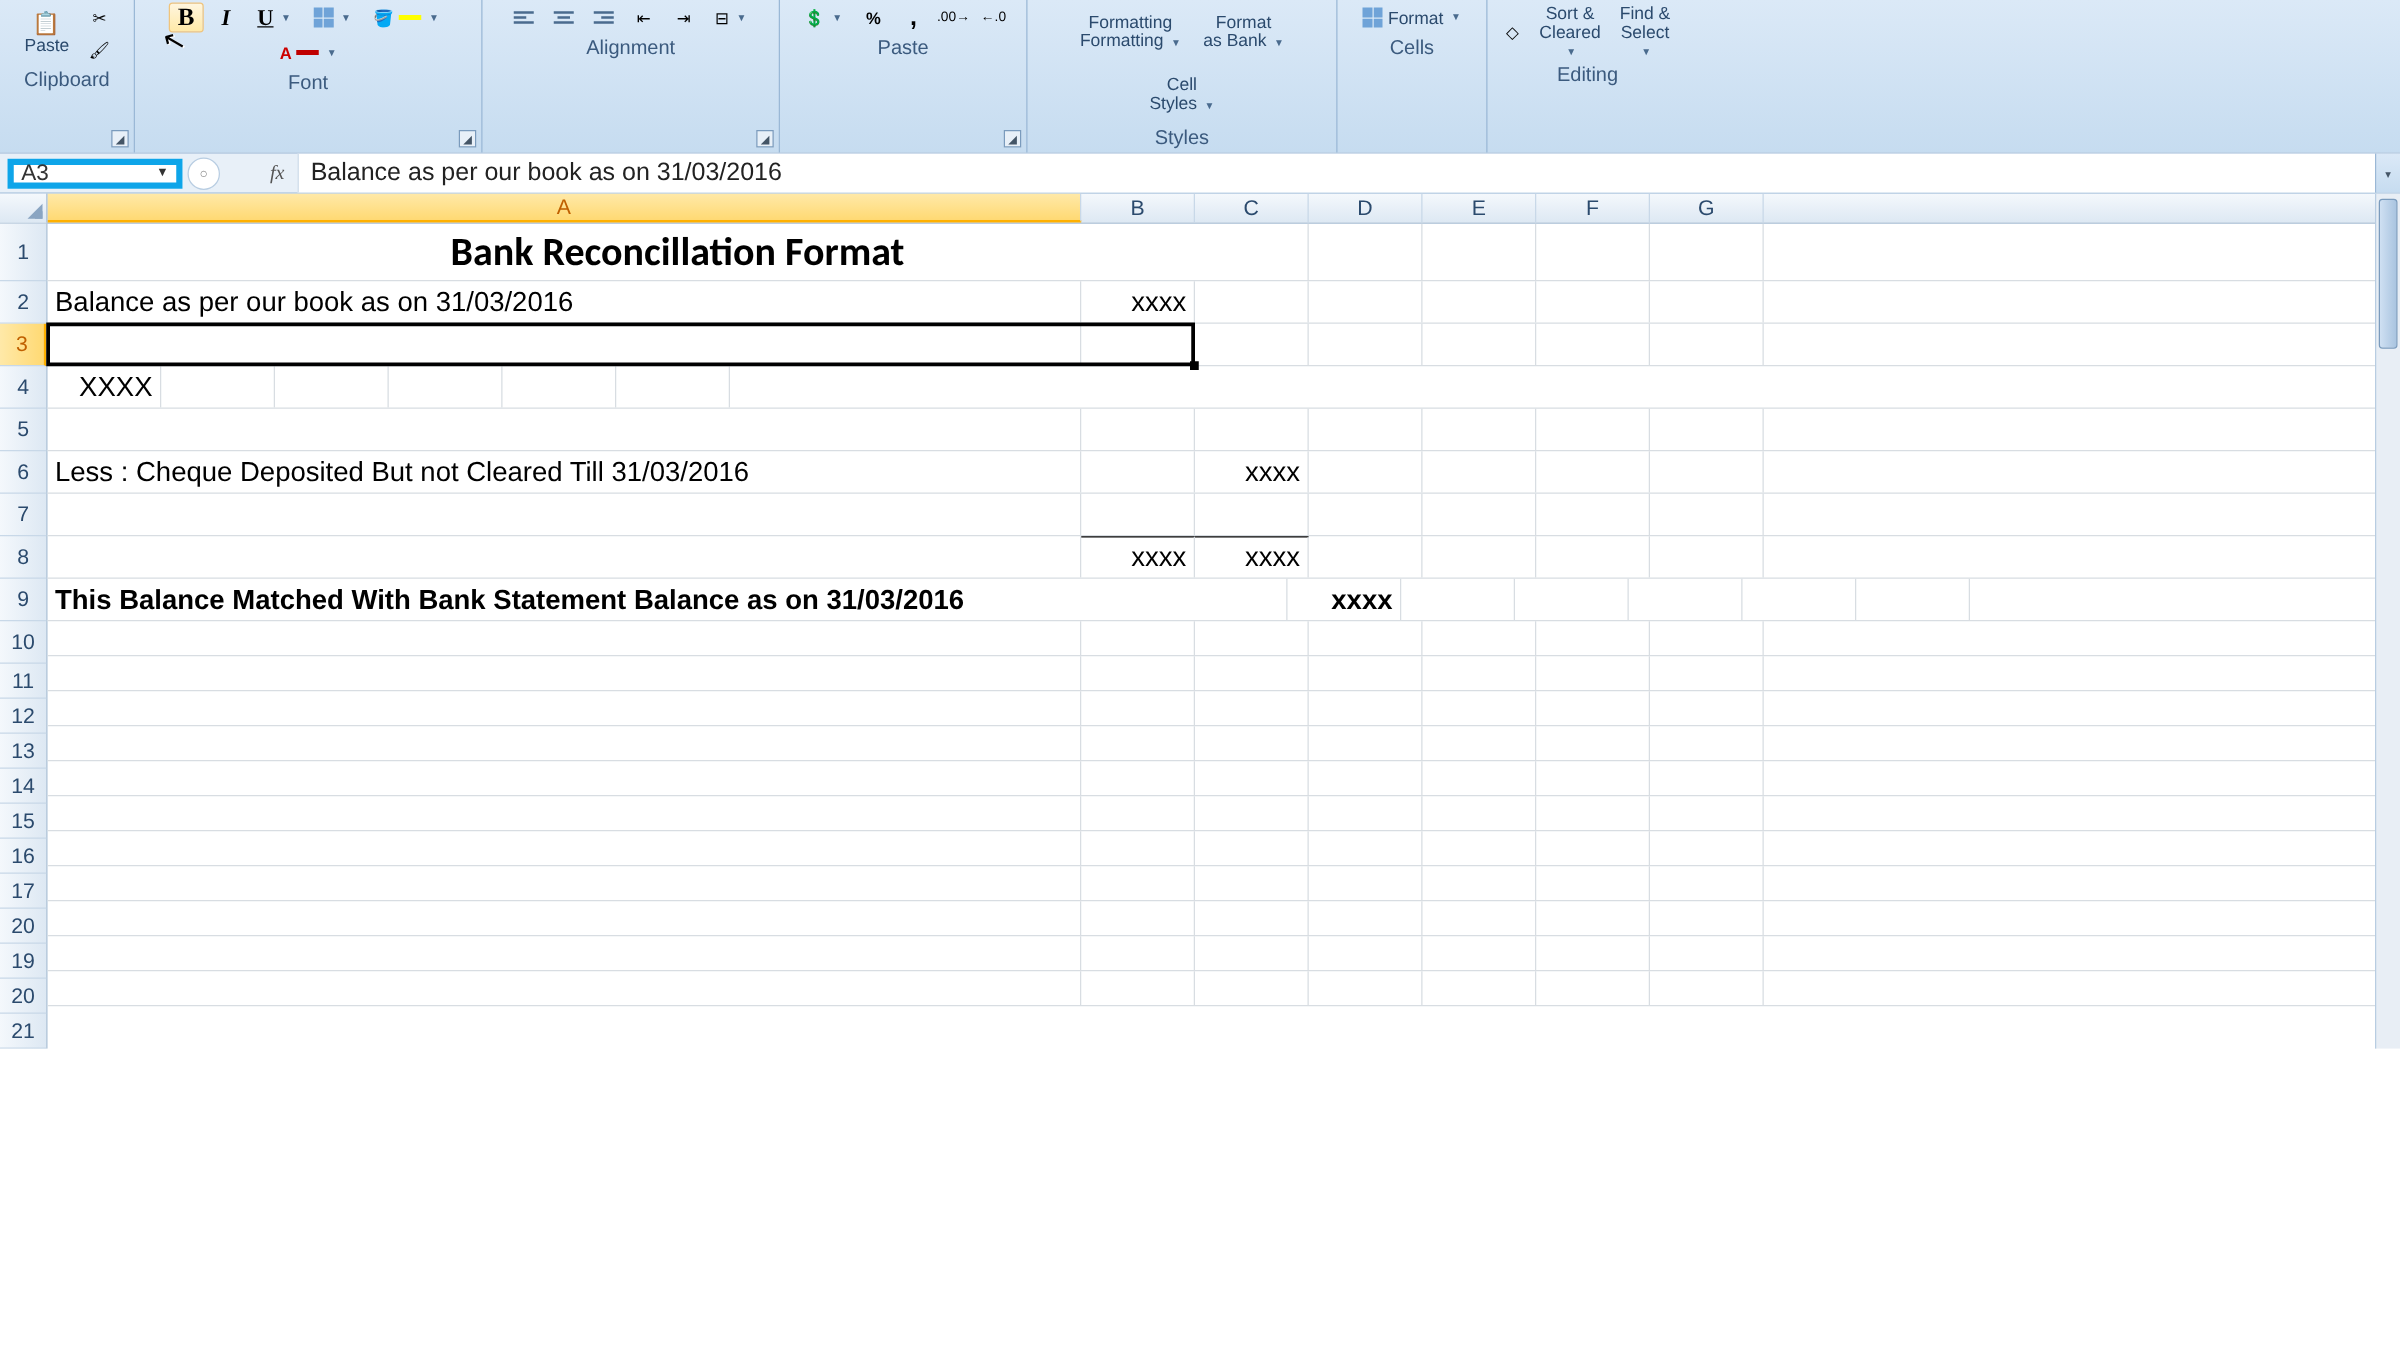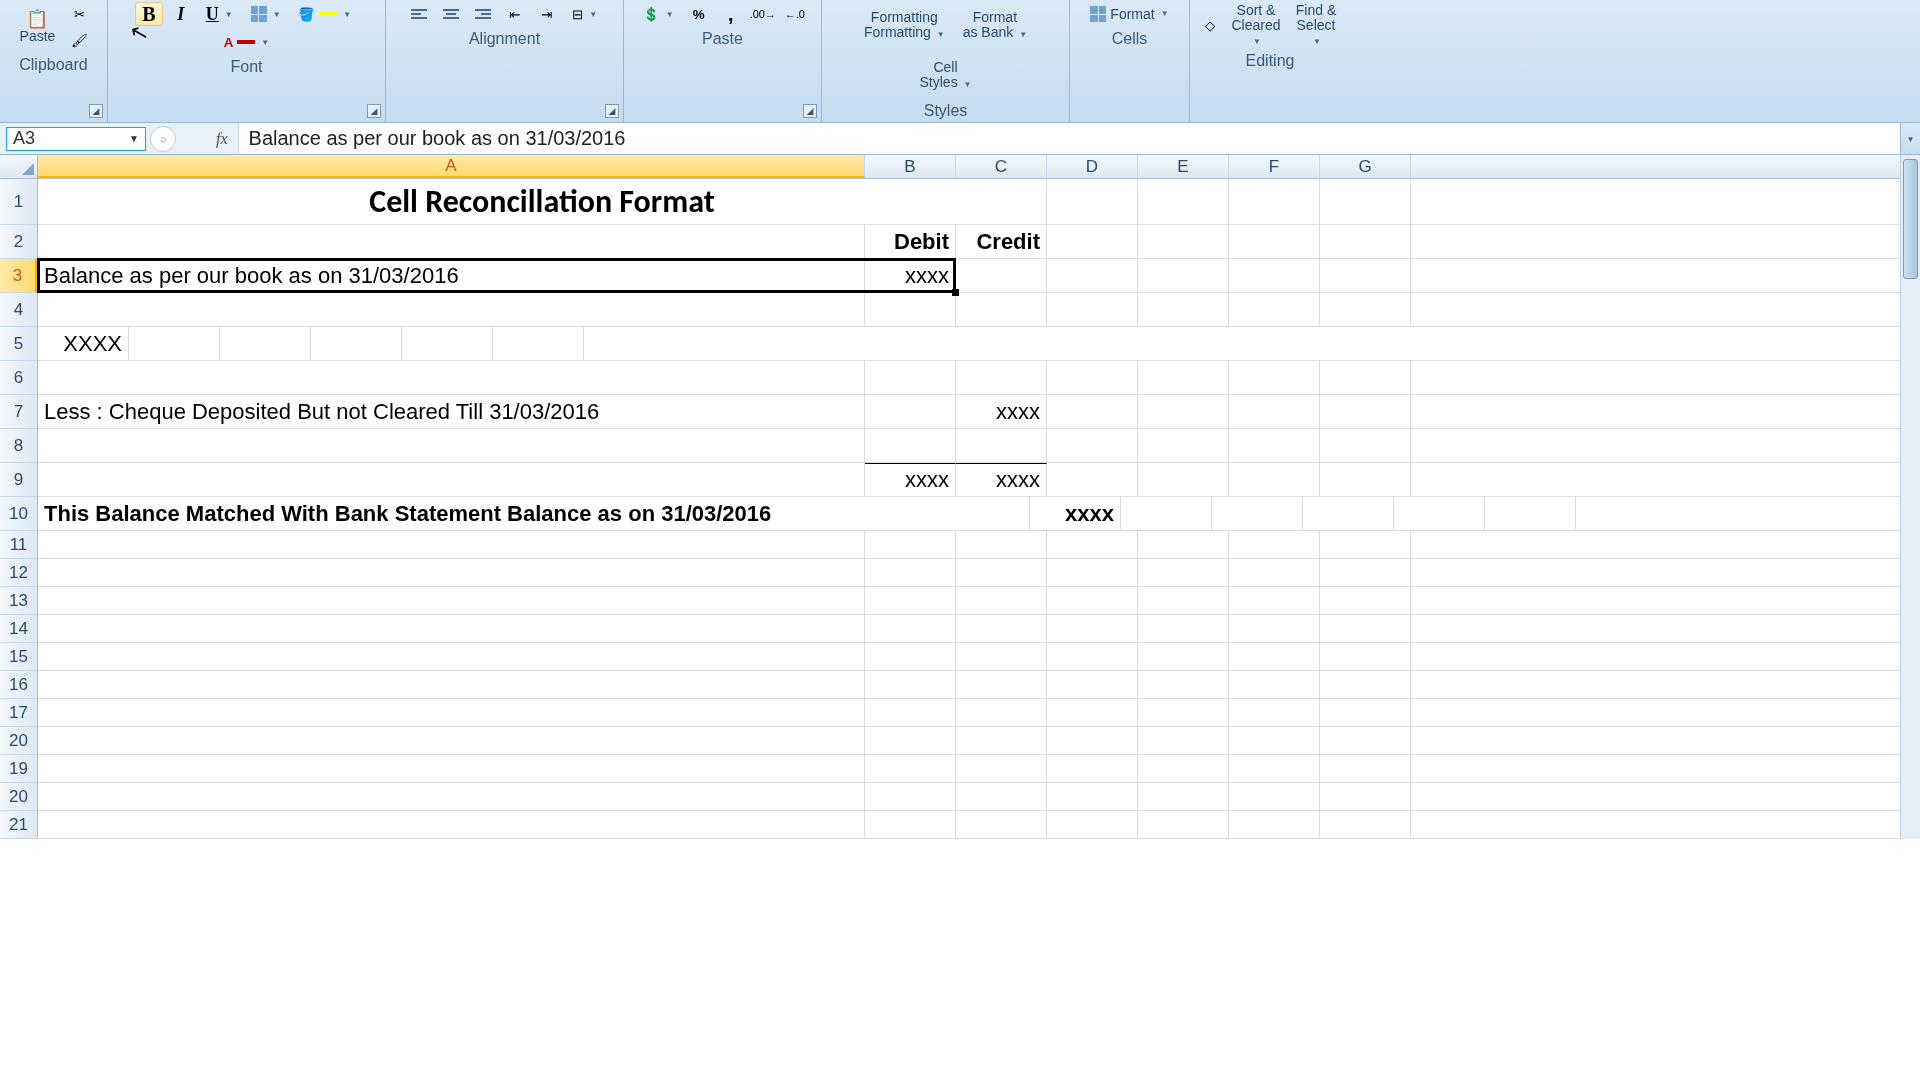--- a/index.html
+++ b/index.html
@@ -15,21 +15,21 @@
 .rbtn, .rbtn-big { background: transparent; border: 1px solid transparent; border-radius: 3px; cursor: pointer; display: flex; align-items: center; justify-content: center; }
 .rbtn { width: 28px; height: 24px; }
 .rbtn-wide { width: auto; padding: 0 6px; gap:4px; }
 .rbtn-big { flex-direction: column; height: 46px; padding: 0 6px; font-size: 14px; color:#2b4a6d; line-height:1.05; }
 .dd-arrow { font-size: 8px; color: #4a6b8e; margin-left: 2px; }
 
 .highlight { border-color: #f0c47c !important; background: linear-gradient(#fff6df,#ffe9a8) !important; }
 
 
 .formula-row { display: flex; align-items: center; height: 32px; border-bottom: 1px solid #9ab8d6; background: #e8f0f8; }
-.name-box { width: 140px; background: #fff; border: 1px solid #0ea5e9; margin: 3px 0 3px 6px; height: 24px; display: flex; align-items: center; padding: 0 6px; font-size: 18px; color:#333; }
+.name-box { width: 140px; background: #fff; border: 5px solid #0ea5e9; margin: 3px 0 3px 6px; height: 24px; display: flex; align-items: center; padding: 0 6px; font-size: 18px; color:#333; }
 .name-box-dd { margin-left: auto; cursor: pointer; color:#333; font-size:10px; }
 .fx-cancel { width: 26px; height: 26px; margin-left: 4px; border:1px solid #b8cde2; border-radius:13px; background:#fff; display:flex; align-items:center; justify-content:center; font-size:11px; color:#888; }
 .fx-label { font-style: italic; font-family: 'Times New Roman', serif; font-size: 16px; color:#555; margin: 0 10px 0 40px; }
 .formula-input { flex: 1; background: #fff; border-left: 1px solid #c8d8e8; height: 100%; padding: 0 10px; font-size: 20px; color:#222; display:flex; align-items:center; }
 .formula-expander { width:20px; border-left:1px solid #9ab8d6; background: linear-gradient(#dbe9f7,#c6dcf0); display:flex; align-items:center; justify-content:center; height:100%; font-size:9px; color:#456; }
 
 
 .grid-wrap { position: relative; }
 .col-headers { display: flex; background: linear-gradient(#f4f8fc,#dde8f3); border-bottom: 1px solid #a7bdd4; height: 24px; }
 .corner { width: 38px; border-right: 1px solid #a7bdd4; background: linear-gradient(#f4f8fc,#dde8f3); position:relative; }
@@ -293,30 +293,21 @@
         <div class="row-h" style="height: 28px;">16</div>
         <div class="row-h" style="height: 28px;">17</div>
         <div class="row-h" style="height: 28px;">20</div>
         <div class="row-h" style="height: 28px;">19</div>
         <div class="row-h" style="height: 28px;">20</div>
         <div class="row-h" style="height: 28px;">21</div>
       </div>
     <div class="cells" id="cells-mount">
 
     <div class="cell-row" style="height: 46px;">
-          <div class="cell title-cell center" style="width: 1009px;">Cell Reconcillation Format</div>
-          <div class="cell " style="width: 91px;"></div>
-          <div class="cell " style="width: 91px;"></div>
-          <div class="cell " style="width: 91px;"></div>
-          <div class="cell " style="width: 91px;"></div>
-        </div>
-        <div class="cell-row" style="height: 34px;">
-          <div class="cell " style="width: 827px;"></div>
-          <div class="cell b right" style="width: 91px;">Debit</div>
-          <div class="cell b right" style="width: 91px;">Credit</div>
+          <div class="cell title-cell center" style="width: 1009px;">Bank Reconcillation Format</div>
           <div class="cell " style="width: 91px;"></div>
           <div class="cell " style="width: 91px;"></div>
           <div class="cell " style="width: 91px;"></div>
           <div class="cell " style="width: 91px;"></div>
         </div>
         <div class="cell-row" style="height: 34px;">
           <div class="cell " style="width: 827px;">Balance as per our book as on 31/03/2016</div>
           <div class="cell right" style="width: 91px;">xxxx</div>
           <div class="cell " style="width: 91px;"></div>
           <div class="cell " style="width: 91px;"></div>

